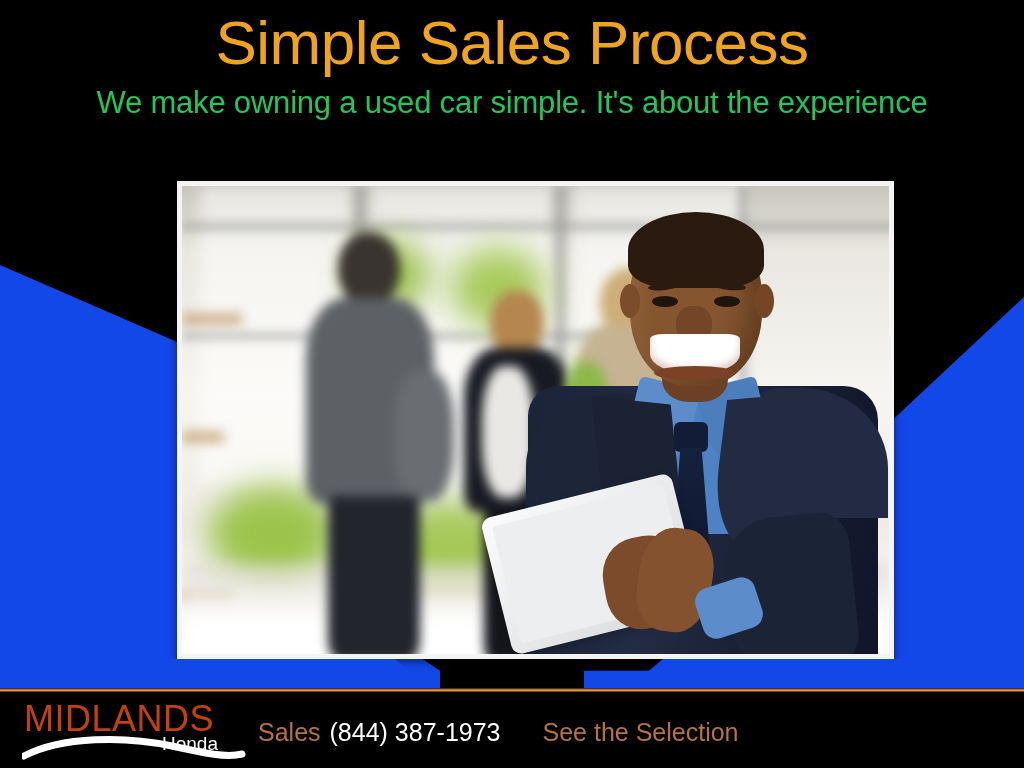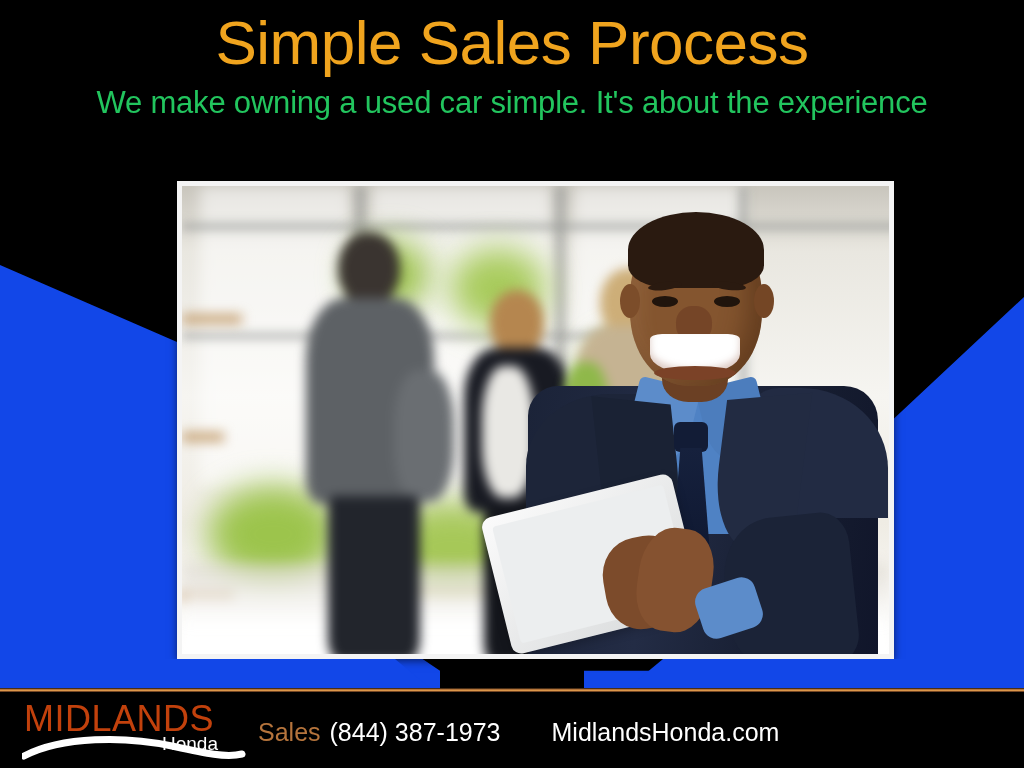--- a/index.html
+++ b/index.html
@@ -540,19 +540,19 @@
       <svg class="logo-swoosh" viewBox="0 0 230 32">
         <path d="M2 26 C 40 6, 104 6, 150 16 C 182 23, 204 28, 220 24" stroke="#ffffff" stroke-width="7" fill="none" stroke-linecap="round"></path>
       </svg>
     </div>
 
     <div class="contact">
       <span class="lbl-bronze">Sales</span>
       <span class="gap-sm"></span>
       <span class="val-white">(844) 387-1973</span>
       <span class="gap-lg"></span>
+      <span class="lbl-bronze">See the Selection</span>
       <span class="gap-sm"></span>
-      <span class="val-white">MidlandsHonda.com</span>
     </div>
 
   </div>
 
 </div>
 
 </body></html>

